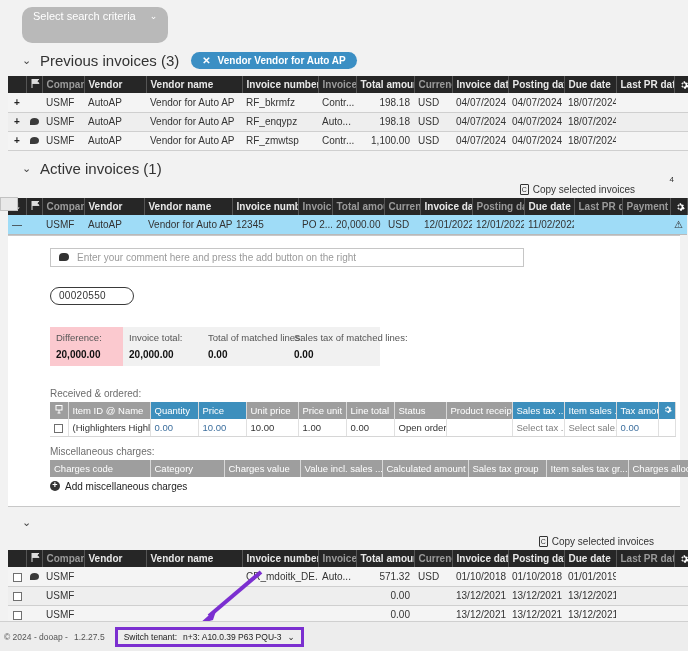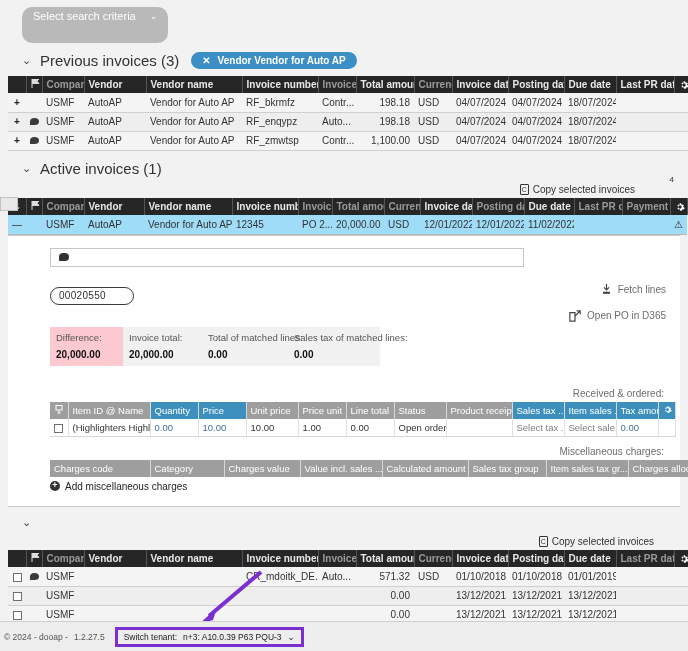--- a/index.html
+++ b/index.html
@@ -133,21 +133,21 @@
   .tot-col { padding: 5px 6px 6px 6px; }
   .tot-col .lbl { font-size: 9.5px; color: #555; margin-bottom: 6px; white-space: nowrap;}
   .tot-col .val { font-size: 10px; color: #111; font-weight: bold; }
   .tot-col.c1 { width: 74px; }
   .tot-col.c2 { width: 80px; }
   .tot-col.c3 { width: 86px; }
   .tot-col.c4 { width: 92px; }
   .tot-col.diff .val { background: transparent; }
   .tot-col.diff { background: #fbc9cf; }
 
-  .sub-label { font-size: 10px; color: #6d6d6d; margin: 22px 0 3px 26px; text-align: right; }
+  .sub-label { font-size: 10px; color: #6d6d6d; margin: 22px 0 3px 26px; }
 
   table.sub { border-collapse: collapse; table-layout: fixed; margin-left: 26px; }
   table.sub th {
     background: #9e9e9e; color: #fff; font-size: 9.5px; font-weight: normal;
     text-align: left; padding: 3px 4px; height: 16px;
     border-right: 1px solid #d8d8d8; white-space: nowrap; overflow: hidden;
   }
   table.sub th.blue { background: #3d8fbd; }
   table.sub th.gearh { background: #9e9e9e; width: 17px; text-align:center;}
   table.sub th.gearh.blue { background: #3d8fbd; }
@@ -389,41 +389,26 @@
         </tr>
       </tbody>
     </table>
     <div class="pill-ghost"></div>
 
     <div class="detail">
 
       <div class="comment-row">
         <div class="comment-box">
           <span class="bubble"></span>
+          <span class="ph">Enter your comment here and press the add button on the right</span>
         </div>
       </div>
 
       <div class="inv-pill">00020550</div>
 
-      <div class="side-actions">
-        <div class="side-act">
-          <svg width="11" height="12" viewBox="0 0 12 14">
-              <path d="M6 0v6M3 4l3 3 3-3" stroke="#444" stroke-width="1.4" fill="none"></path>
-              <rect x="2" y="9" width="8" height="2.5" fill="#444"></rect>
-            </svg>
-          <span>Fetch lines</span>
-        </div>
-        <div class="side-act">
-          <svg width="12" height="12" viewBox="0 0 14 14">
-              <path d="M1 3h6v10H1z" fill="none" stroke="#444" stroke-width="1.4"></path>
-              <path d="M7 7L13 1M9 1h4v4" stroke="#444" stroke-width="1.4" fill="none"></path>
-            </svg>
-          <span>Open PO in D365</span>
-        </div>
-      </div>
 
       <div class="totals">
         <div class="tot-col c1 diff">
           <div class="lbl">Difference:</div>
           <div class="val">20,000.00</div>
         </div>
         <div class="tot-col c2">
           <div class="lbl">Invoice total:</div>
           <div class="val">20,000.00</div>
         </div>

